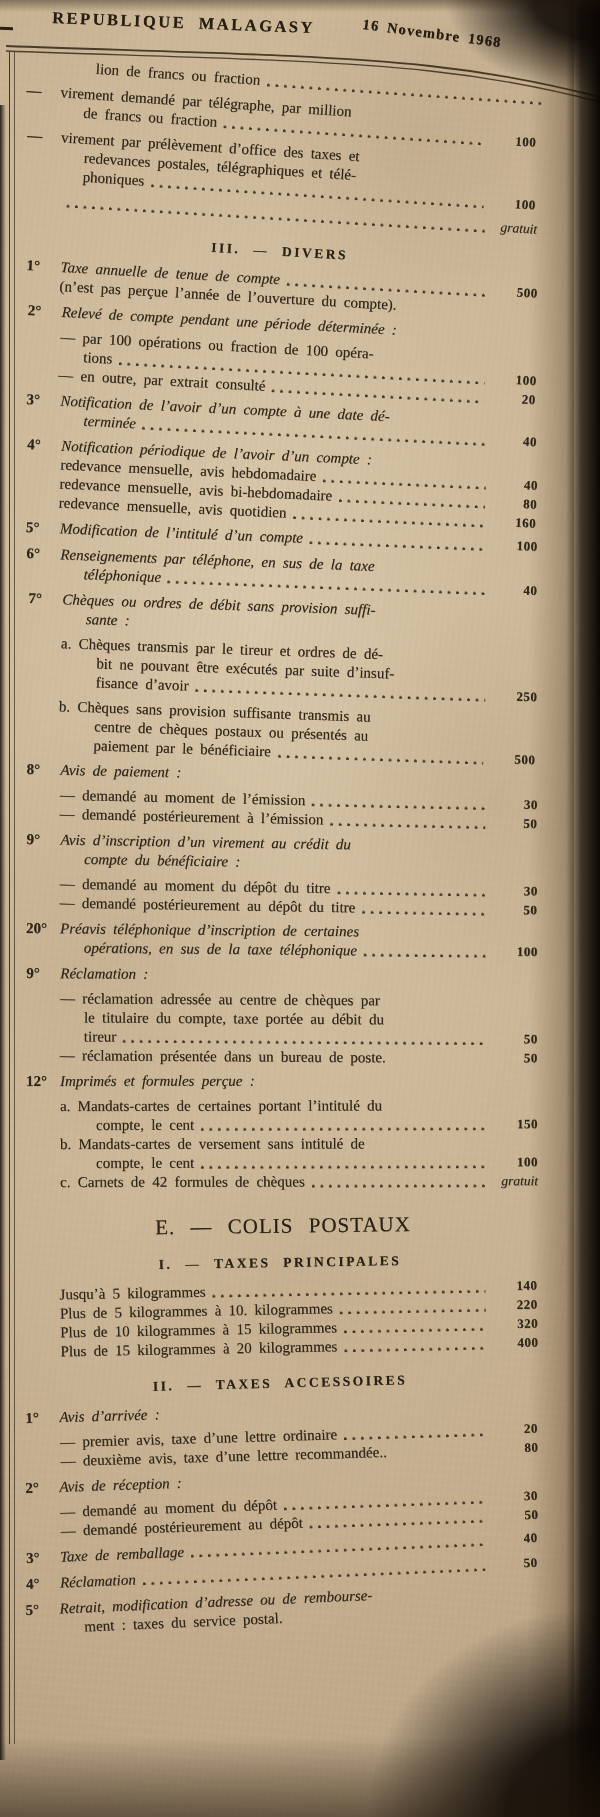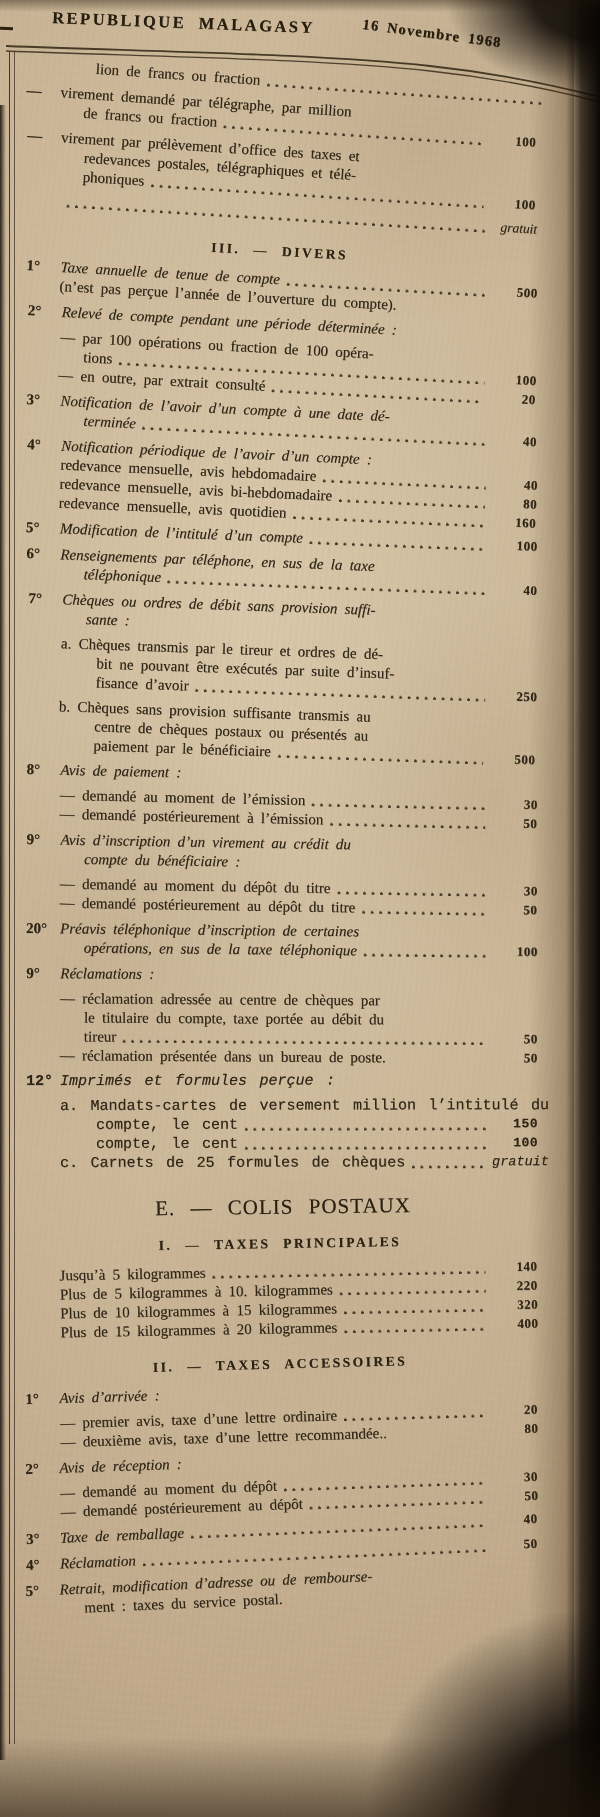--- a/index.html
+++ b/index.html
@@ -317,61 +317,64 @@
           <span class="t it ind1">opérations, en sus de la taxe téléphonique</span>
           <span class="lead dotted"></span>
           <span class="val">100</span>
         </div>
       </div>
     </div>
     <div class="row entry" style="transform: rotate(0.373169deg);">
       <div class="numcol">9°</div>
       <div class="linecol">
         <div class="line">
-          <span class="t it">Réclamations :</span>
+          <span class="t it">Réclamation :</span>
         </div>
         <div class="line gap">
           <span class="t">— réclamation adressée au centre de chèques par</span>
         </div>
         <div class="line">
           <span class="t ind1">le titulaire du compte, taxe portée au débit du</span>
         </div>
         <div class="line">
           <span class="t ind1">tireur</span>
           <span class="lead dotted"></span>
           <span class="val">50</span>
         </div>
         <div class="line">
           <span class="t">— réclamation présentée dans un bureau de poste.</span>
           <span class="lead"></span>
           <span class="val">50</span>
         </div>
       </div>
     </div>
-    <div class="row entry" style="transform: rotate(-0.097913deg); font-family: Liberation Mono, monospace;">
+    <div class="row entry" style="transform: rotate(-0.097913deg);">
       <div class="numcol">12°</div>
       <div class="linecol">
         <div class="line">
           <span class="t it">Imprimés et formules perçue :</span>
         </div>
         <div class="line gap">
-          <span class="t">a. Mandats-cartes de versement million l’intitulé du</span>
+          <span class="t">a. Mandats-cartes de certaines portant l’intitulé du</span>
         </div>
         <div class="line">
           <span class="t ind2">compte, le cent</span>
           <span class="lead dotted"></span>
           <span class="val">150</span>
         </div>
         <div class="line">
+          <span class="t">b. Mandats-cartes de versement sans intitulé de</span>
+        </div>
+        <div class="line">
           <span class="t ind2">compte, le cent</span>
           <span class="lead dotted"></span>
           <span class="val">100</span>
         </div>
         <div class="line">
-          <span class="t">c. Carnets de 25 formules de chèques</span>
+          <span class="t">c. Carnets de 42 formules de chèques</span>
           <span class="lead dotted"></span>
           <span class="val word">gratuit</span>
         </div>
       </div>
     </div>
     <div class="row h1" style="transform: rotate(-0.755022deg);">E. — COLIS POSTAUX</div>
     <div class="row h2" style="transform: rotate(-0.921237deg);">I. — TAXES PRINCIPALES</div>
     <div class="row entry" style="transform: rotate(-1.05203deg);">
       <div class="numcol"></div>
       <div class="linecol">

